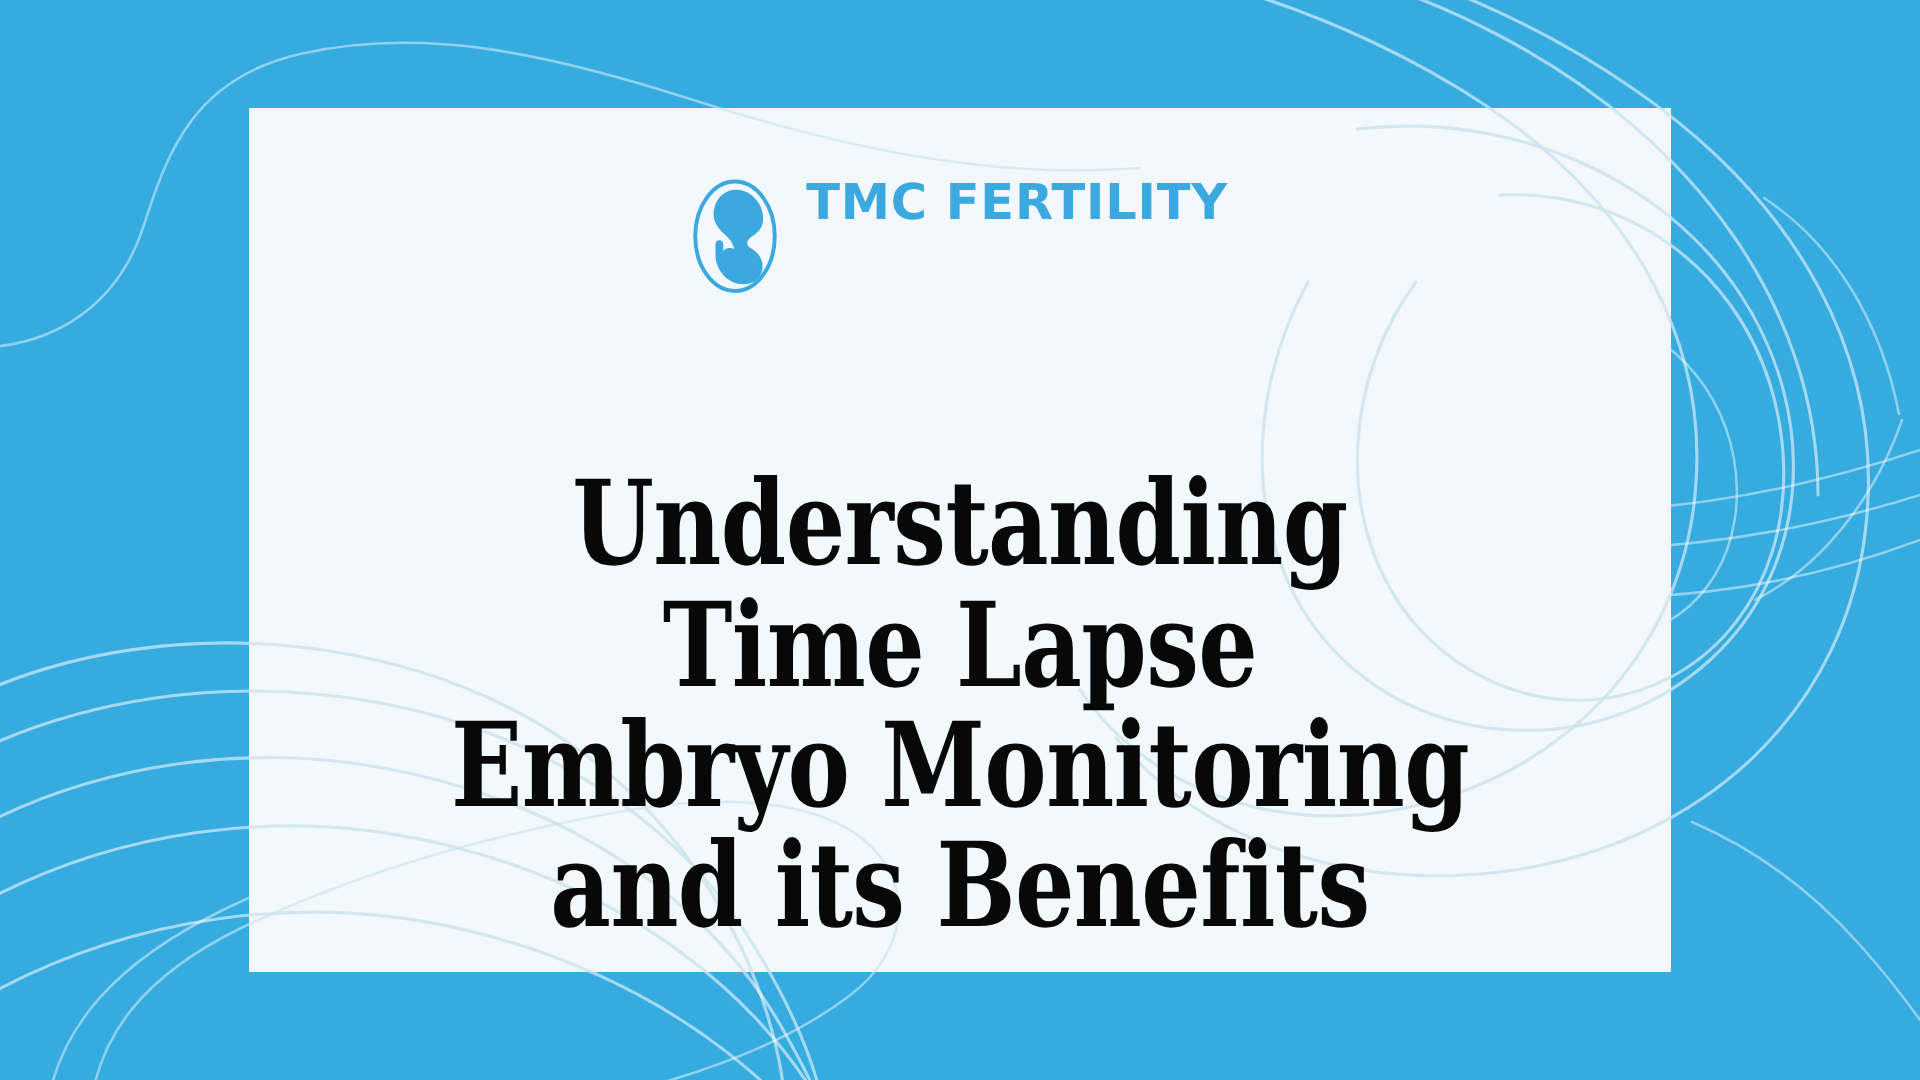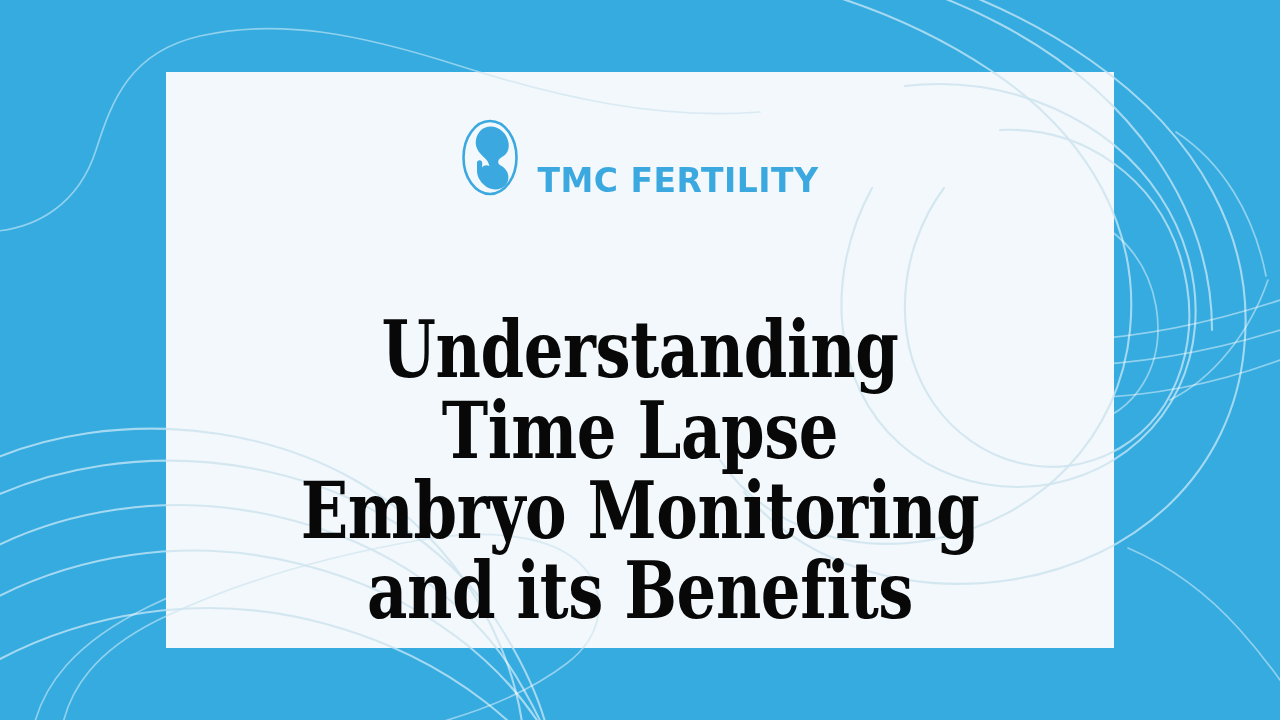--- a/index.html
+++ b/index.html
@@ -86,21 +86,21 @@
     height: 100%;
   }
 
   
   .brand {
     position: absolute;
     left: 0;
     right: 0;
     top: 46px;
     display: flex;
-    align-items: flex-end;
+    align-items: flex-start;
     justify-content: center;
     gap: 18px;
   }
   .brand-mark {
     width: 58px;
     height: 79px;
     display: block;
     flex: none;
   }
   .brand-wordmark {

